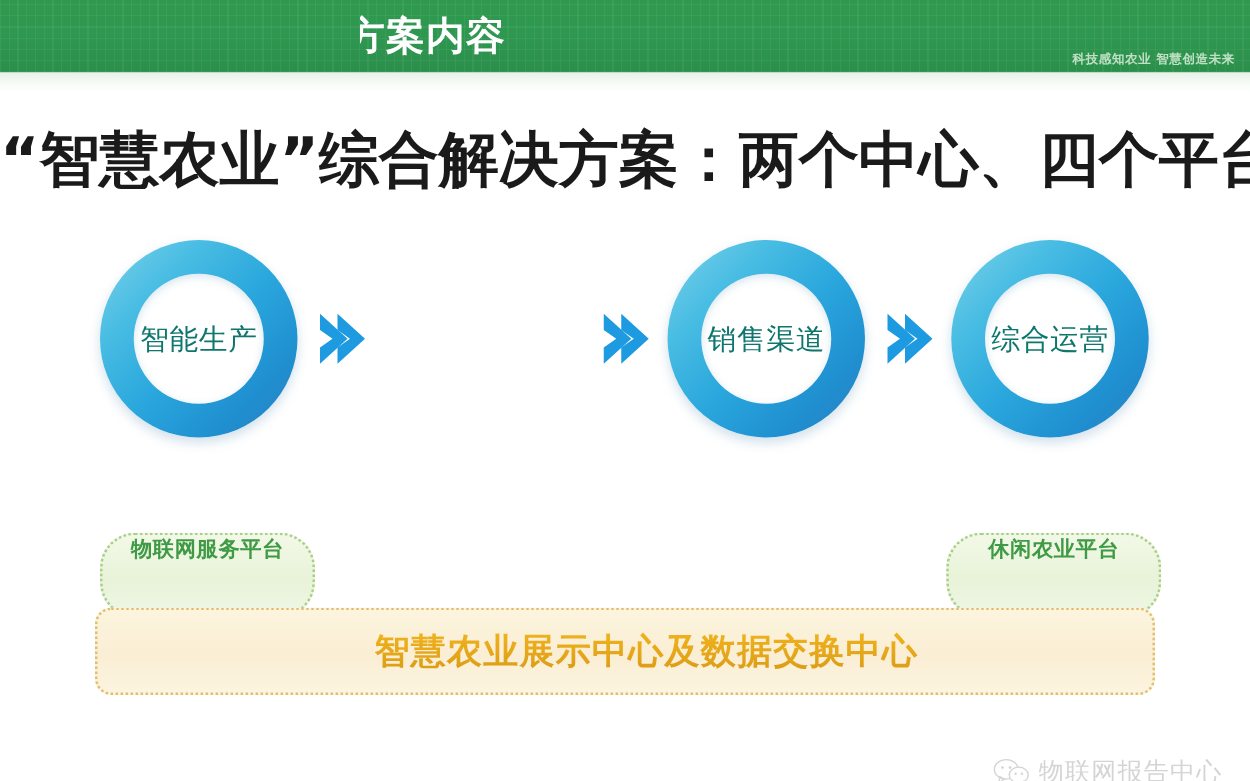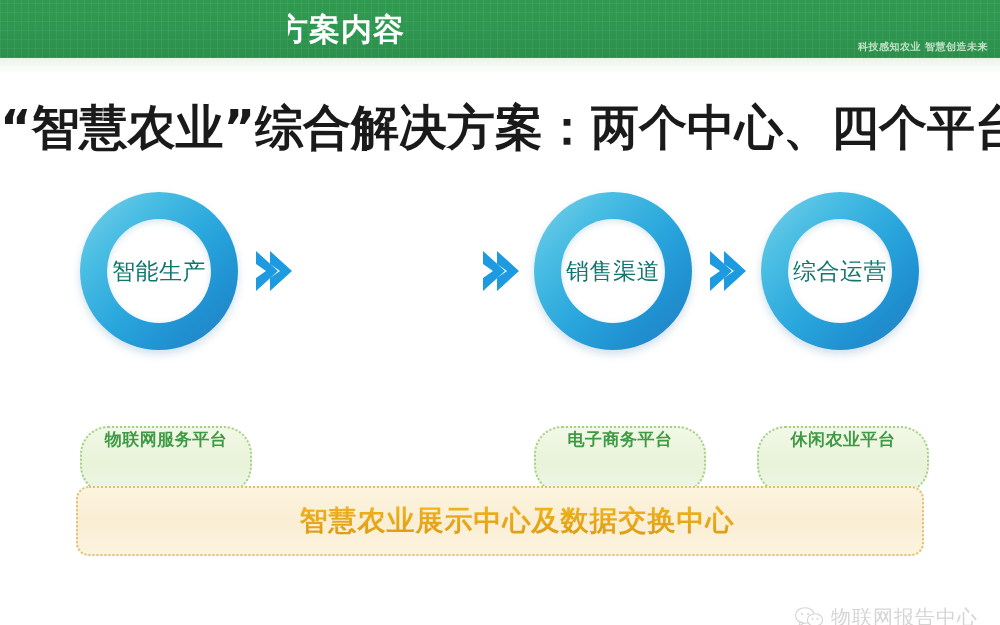--- a/index.html
+++ b/index.html
@@ -252,23 +252,20 @@
     <div class="circle-item" style="left:761px;">
       <div class="circle-ring"></div>
       <div class="circle-hole"></div>
       <div class="circle-label">综合运营</div>
     </div>
 
   </div>
 
   <div class="pill" style="left:80px;">
     <span class="pill-label">物联网服务平台</span>
-  </div>
-  <div class="pill" style="left:534px;">
-    <span class="pill-label">电子商务平台</span>
   </div>
   <div class="pill" style="left:757px;">
     <span class="pill-label">休闲农业平台</span>
   </div>
 
   <div class="banner">
     <span class="banner-label">智慧农业展示中心及数据交换中心</span>
   </div>
 
   <div class="watermark">

